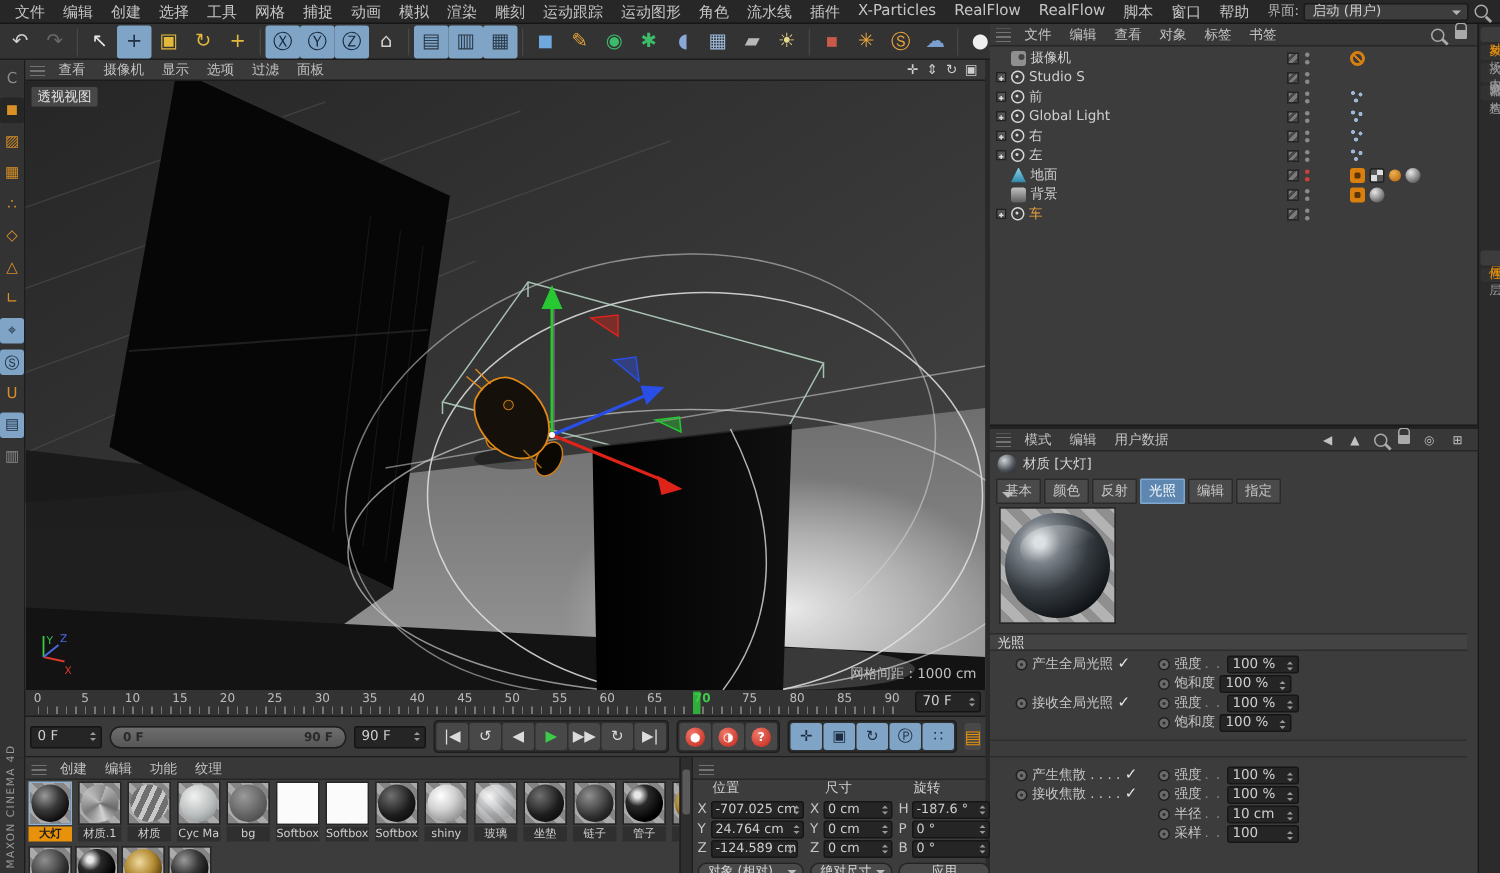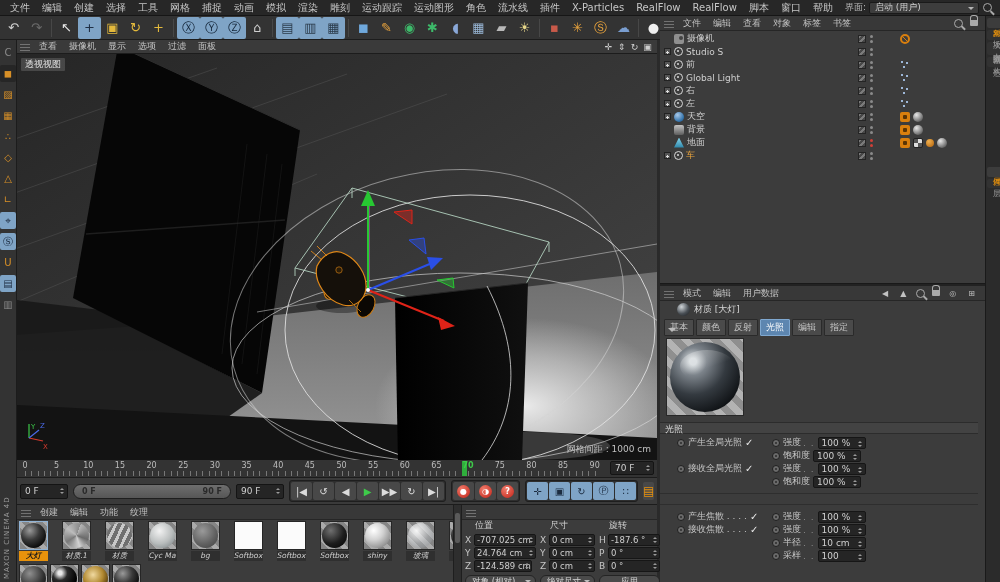--- a/index.html
+++ b/index.html
@@ -92,21 +92,21 @@
   .tg-checker{border-radius:2px;background:conic-gradient(#ddd 0 25%,#555 0 50%,#ddd 0 75%,#555 0);border:1px solid #222;}
   .tg-dot{border-radius:50%;width:8px;height:8px;margin-top:1px;background:radial-gradient(circle at 35% 30%,#f0b050,#b06008);}
   .tg-texture{border-radius:50%;background:radial-gradient(circle at 35% 30%,#e8e8e8,#636363 75%);}
   
   #sidestrip{left:985px;top:16px;width:15px;height:566px;background:#2b2b2b;border-left:1px solid #1a1a1a;}
   .vtab{width:14px;margin:2px 0 2px 1px;padding:4px 0;writing-mode:vertical-rl;text-orientation:upright;
     font-size:8px;color:#9a9a9a;background:#323232;text-align:center;border-radius:2px 0 0 2px;cursor:pointer;letter-spacing:1px;}
   .vtab.act{background:#3c3c3c;color:#e8920c;}
   
   #attrpanel{left:660px;top:286px;width:325px;height:296px;background:#3c3c3c;}
-  #attrtitle{display:flex;align-items:center;height:17px;padding:0 17px;font-size:9px;color:#d5d5d5;}
+  #attrtitle{display:flex;align-items:center;height:17px;padding:0 5px;font-size:9px;color:#d5d5d5;}
   .ballicon{width:13px;height:13px;border-radius:50%;margin-right:4px;flex:none;
     background:radial-gradient(circle at 35% 30%,#cfd4d8,#4a5056 55%,#16181c);}
   #attrtabs{display:flex;gap:2px;padding:1px 4px 3px;}
   .atab{font-size:9px;padding:1px 5px;background:#4a4a4a;border:1px solid #2a2a2a;color:#c6c6c6;border-radius:1px;cursor:pointer;}
   .atab.act{background:#5d86b0;border-color:#7fa8d0;color:#fff;}
   #preview{position:absolute;left:6px;top:52px;width:78px;height:78px;border:1px solid #282828;
     background:repeating-linear-gradient(45deg,#8f8f8f 0 7px,#b3b3b3 7px 14px);}
   #preview .ball{position:absolute;left:3px;top:3px;width:70px;height:70px;border-radius:50%;
     background:radial-gradient(circle at 33% 28%,#d7dcdf 0 5%,#7c838a 20%,#343a40 48%,#101316 78%);}
   #preview .ball::after{content:"";position:absolute;inset:8px 6px 30px 10px;border-radius:50%;
@@ -155,21 +155,21 @@
   .tpbtn{width:21px;height:18px;background:#484848;border-radius:2px;display:flex;align-items:center;justify-content:center;
     font-size:10px;color:#dcdcdc;cursor:pointer;}
   .tpbtn.green{color:#3ecb4a;}
   .tpbtn.red{background:#484848;}
   .tpbtn.red span{width:13px;height:13px;border-radius:50%;background:radial-gradient(circle at 35% 30%,#f07a6a,#c22318);
     color:#fff;font-size:8px;display:flex;align-items:center;justify-content:center;font-weight:bold;}
   .tpbtn.key{background:#7fa4c6;color:#1c2c40;}
   .tpbtn.film{color:#e8920c;font-size:12px;}
   
   #matpanel{left:17px;top:505px;width:436px;height:77px;background:#3c3c3c;overflow:hidden;}
-  #matthumbs{position:absolute;left:2px;top:16px;display:flex;gap:14px;font-style:italic;}
+  #matthumbs{position:absolute;left:2px;top:16px;display:flex;gap:4px;}
   #matthumbs2{position:absolute;left:2px;top:59px;display:flex;gap:2px;}
   .mcell{width:29px;flex:none;}
   .mthumb{width:29px;height:29px;position:relative;border:1px solid #262626;
     background:repeating-linear-gradient(45deg,#858585 0 5px,#aaa 5px 10px);}
   .mcell.sel .mthumb{border-color:#8fb2d4;}
   .mthumb .ball{position:absolute;inset:1px;border-radius:50%;}
   .mlabel{height:10px;font-size:7.5px;color:#cfcfcf;background:#2f2f2f;text-align:center;line-height:10px;
     overflow:hidden;white-space:nowrap;margin-top:1px;}
   .mcell.sel .mlabel{background:#e8920c;color:#1a1a1a;font-weight:bold;}
   .mt-dark .ball{background:radial-gradient(circle at 35% 30%,#9a9a9a,#3a3a3a 40%,#050505 80%);}
@@ -581,66 +581,50 @@
           <span class="vdots">
             <i></i>
             <i></i>
           </span>
         </span>
         <span class="tags">
           <span class="tg tg-target-expression"></span>
         </span>
       </div>
       <div class="orow">
-        <span class="plus"></span>
-        <span class="oi oi-sky"></span>
-        <span class="olabel">天空</span>
+        <span class="noplus"></span>
+        <span class="oi oi-floor"></span>
+        <span class="olabel">地面</span>
         <span class="ocols">
           <span class="swatch"></span>
-          <span class="vdots">
+          <span class="vdots red">
             <i></i>
             <i></i>
           </span>
         </span>
         <span class="tags">
           <span class="tg tg-compositing"></span>
+          <span class="tg tg-checker"></span>
+          <span class="tg tg-dot"></span>
           <span class="tg tg-texture"></span>
         </span>
       </div>
       <div class="orow">
         <span class="noplus"></span>
         <span class="oi oi-background"></span>
         <span class="olabel">背景</span>
         <span class="ocols">
           <span class="swatch"></span>
           <span class="vdots">
             <i></i>
             <i></i>
           </span>
         </span>
         <span class="tags">
           <span class="tg tg-compositing"></span>
-          <span class="tg tg-texture"></span>
-        </span>
-      </div>
-      <div class="orow">
-        <span class="noplus"></span>
-        <span class="oi oi-floor"></span>
-        <span class="olabel">地面</span>
-        <span class="ocols">
-          <span class="swatch"></span>
-          <span class="vdots red">
-            <i></i>
-            <i></i>
-          </span>
-        </span>
-        <span class="tags">
-          <span class="tg tg-compositing"></span>
-          <span class="tg tg-checker"></span>
-          <span class="tg tg-dot"></span>
           <span class="tg tg-texture"></span>
         </span>
       </div>
       <div class="orow sel">
         <span class="plus"></span>
         <span class="oi oi-light"></span>
         <span class="olabel">车</span>
         <span class="ocols">
           <span class="swatch"></span>
           <span class="vdots">

